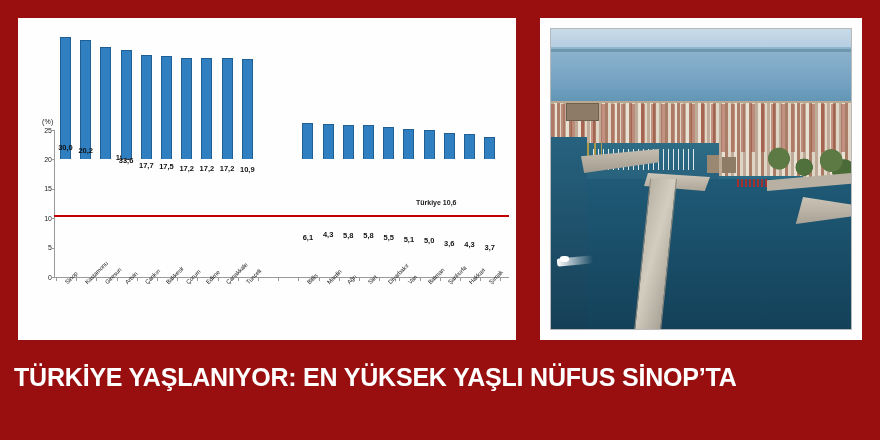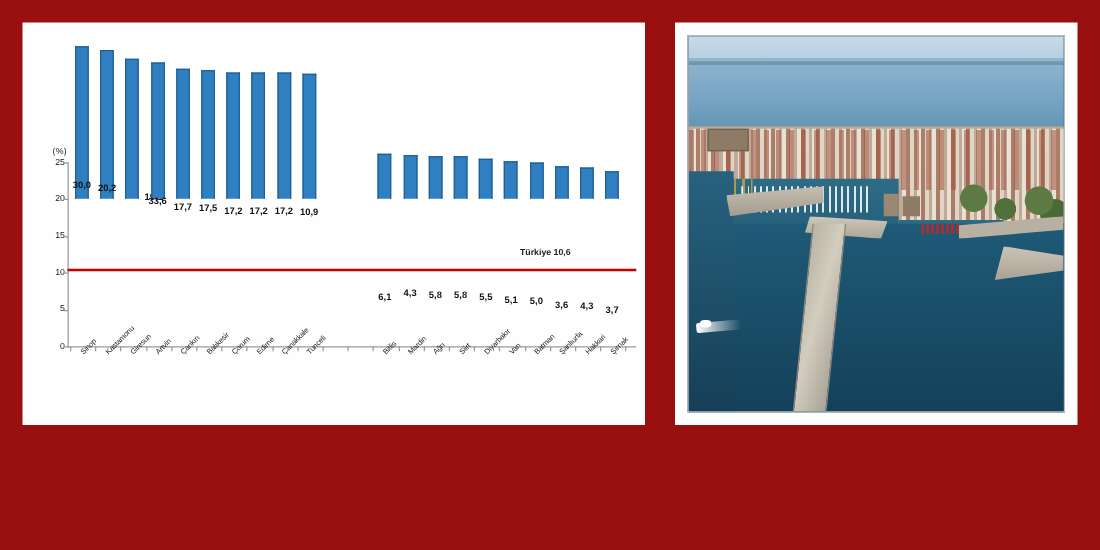--- a/index.html
+++ b/index.html
@@ -391,14 +391,17 @@
         <div class="ph" id="pier-left-arm"></div>
         <div class="ph" id="pier-right"></div>
         <div class="ph" id="pier-head"></div>
         <div class="ph" id="pier-main"></div>
         <div class="ph" id="boat-wake"></div>
         <div class="ph" id="boat"></div>
       </div>
     </div>
   </div>
 
+  <div id="headline">
+    <span id="headline-text">TÜRKİYE YAŞLANIYOR: EN YÜKSEK YAŞLI NÜFUS SİNOP’TA</span>
+  </div>
 
 </div>
 
 </body></html>

